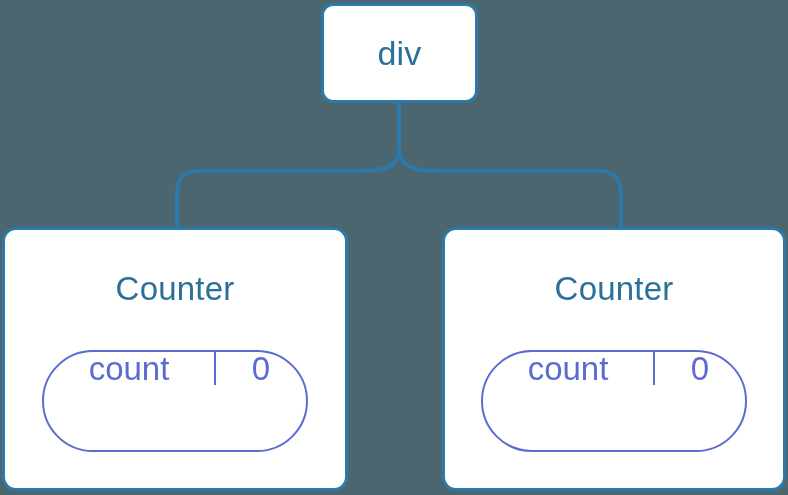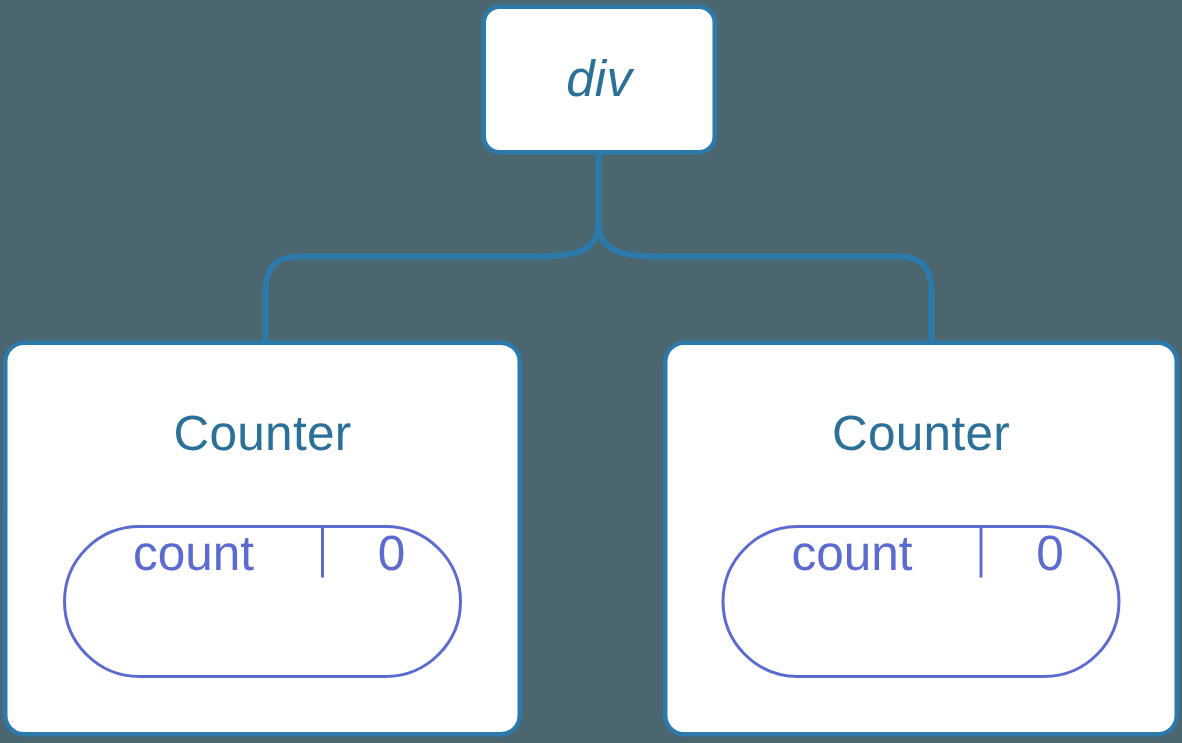--- a/index.html
+++ b/index.html
@@ -43,21 +43,20 @@
   
   #node-root {
     left: 321px;
     top: 3px;
     width: 157px;
     height: 100px;
     border-radius: 12px;
     display: flex;
     align-items: center;
     justify-content: center;
-    font-style: italic;
   }
   .root-label {
     color: #2b7098;
     font-size: 34px;
     line-height: 1;
     letter-spacing: 0.2px;
   }
 
   
   .node-child {

